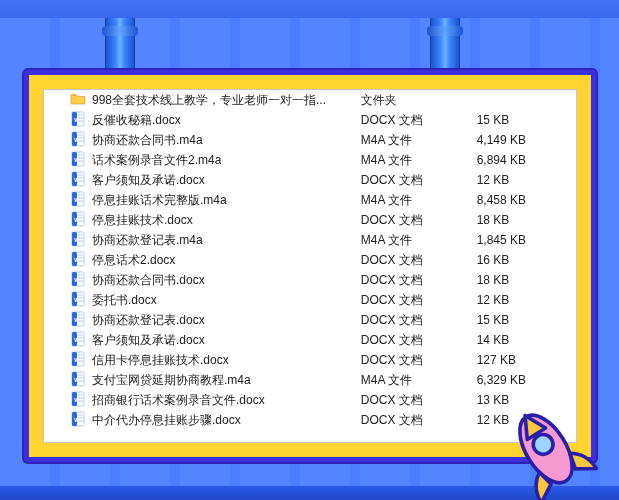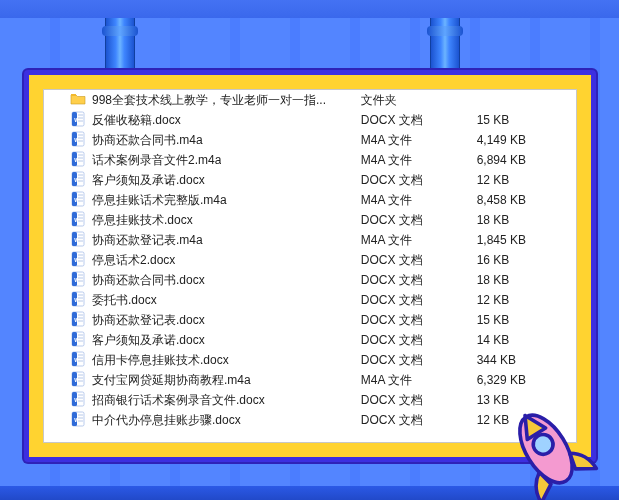--- a/index.html
+++ b/index.html
@@ -350,21 +350,21 @@
                     <rect x="2" y="1" width="5" height="14" rx="1.5" fill="#2f6bd8"></rect>
                     <text x="4.3" y="11" font-size="7" font-weight="bold" fill="#fff" font-family="Arial">w</text>
                     <line x1="8" y1="4" x2="13" y2="4" stroke="#b8c9e8" stroke-width="1"></line>
                     <line x1="8" y1="7" x2="13" y2="7" stroke="#b8c9e8" stroke-width="1"></line>
                     <line x1="8" y1="10" x2="13" y2="10" stroke="#b8c9e8" stroke-width="1"></line>
                   </svg></span>
                 <span class="file-label">信用卡停息挂账技术.docx</span>
               </div>
             </td>
             <td class="col-type">DOCX 文档</td>
-            <td class="col-size">344 KB</td>
+            <td class="col-size">127 KB</td>
           </tr>
           <tr>
             <td class="col-name">
               <div class="cell-name">
                 <span class="cb-slot"></span>
                 <span><svg class="icon" viewBox="0 0 16 16">
                     <rect x="2" y="1" width="12" height="14" rx="1.5" fill="#fff" stroke="#9bb6e5" stroke-width="0.7"></rect>
                     <rect x="2" y="1" width="5" height="14" rx="1.5" fill="#2f6bd8"></rect>
                     <text x="4.3" y="11" font-size="7" font-weight="bold" fill="#fff" font-family="Arial">w</text>
                     <line x1="8" y1="4" x2="13" y2="4" stroke="#b8c9e8" stroke-width="1"></line>

